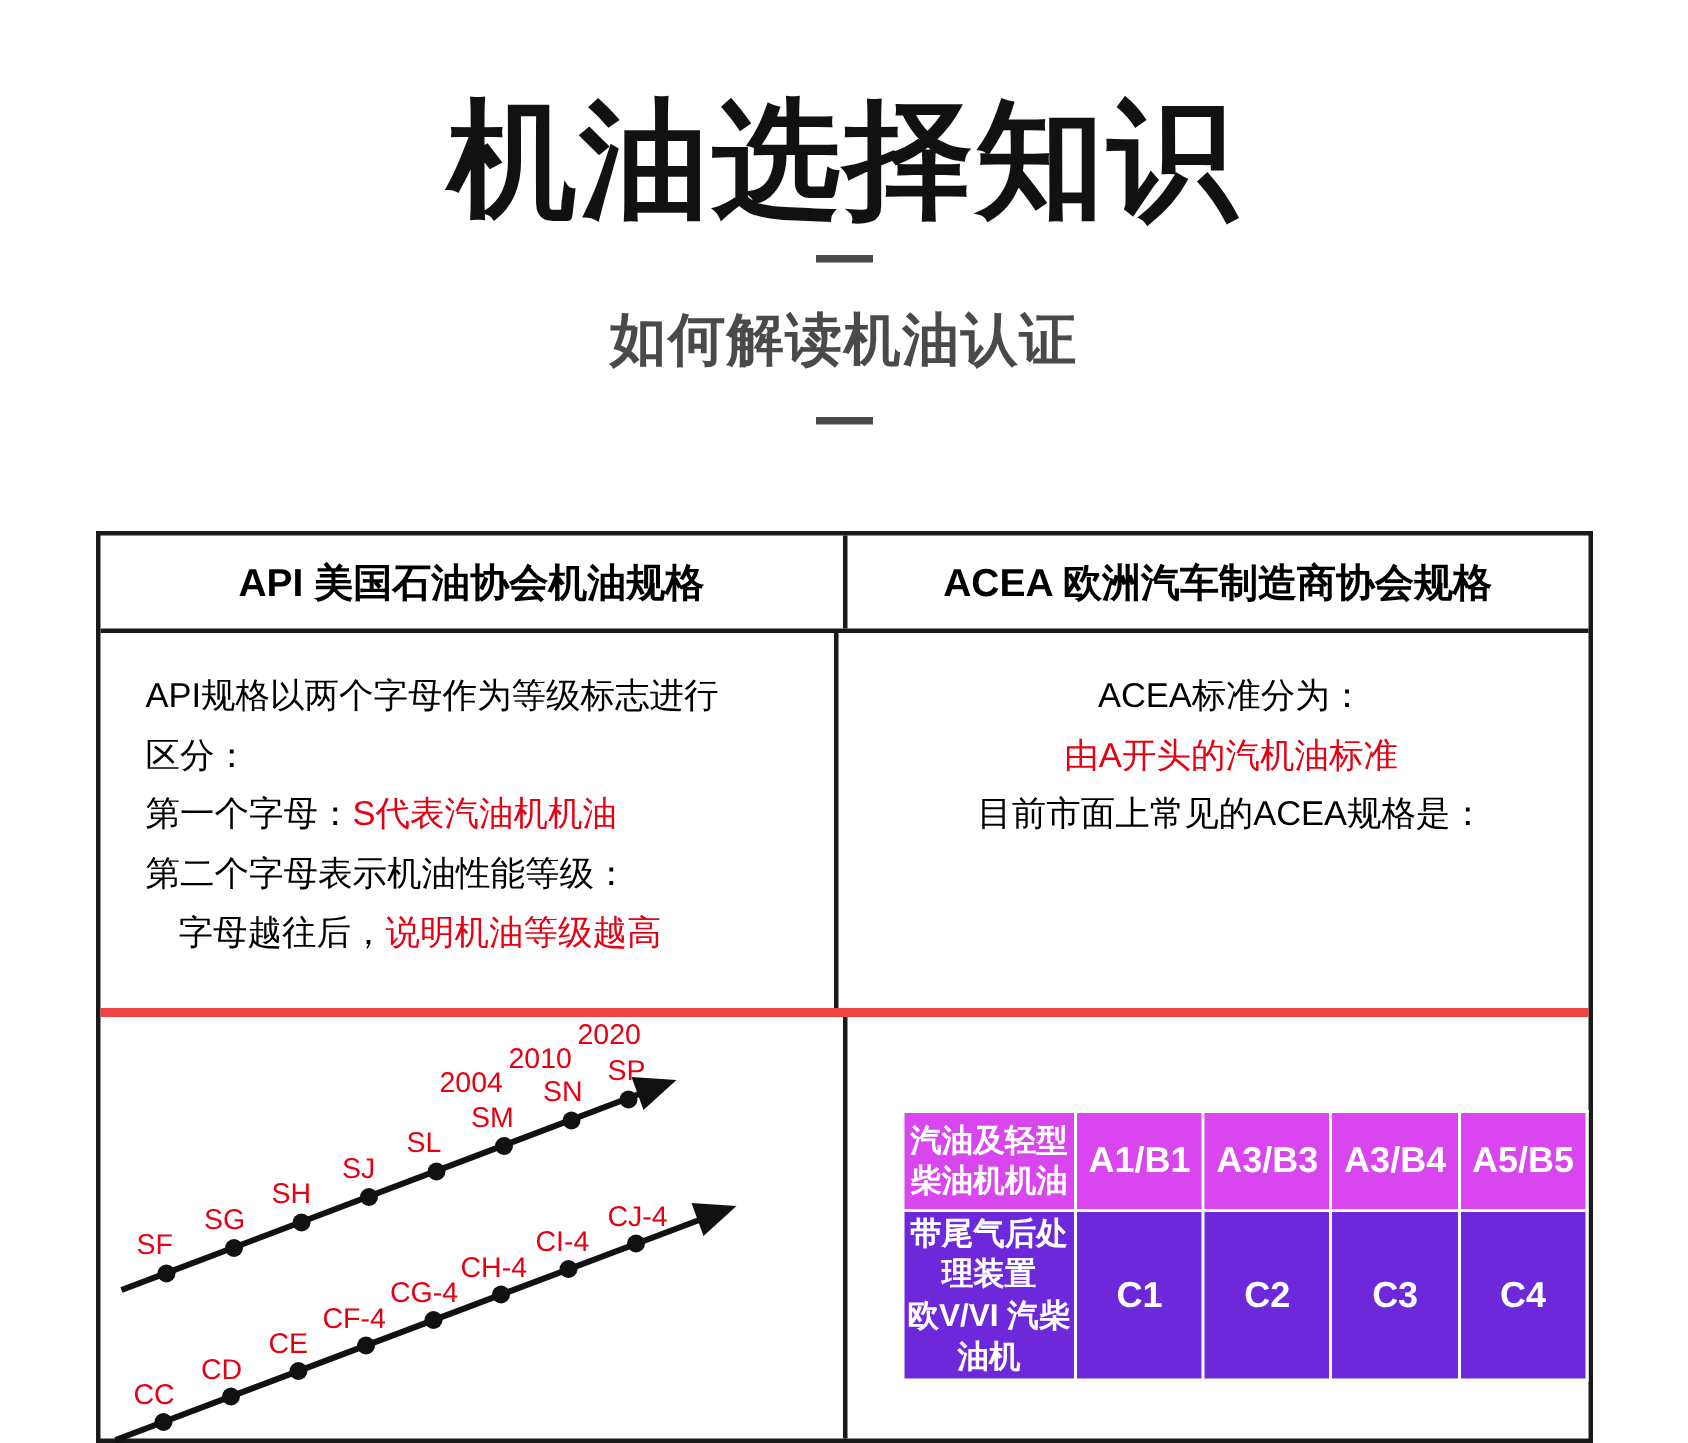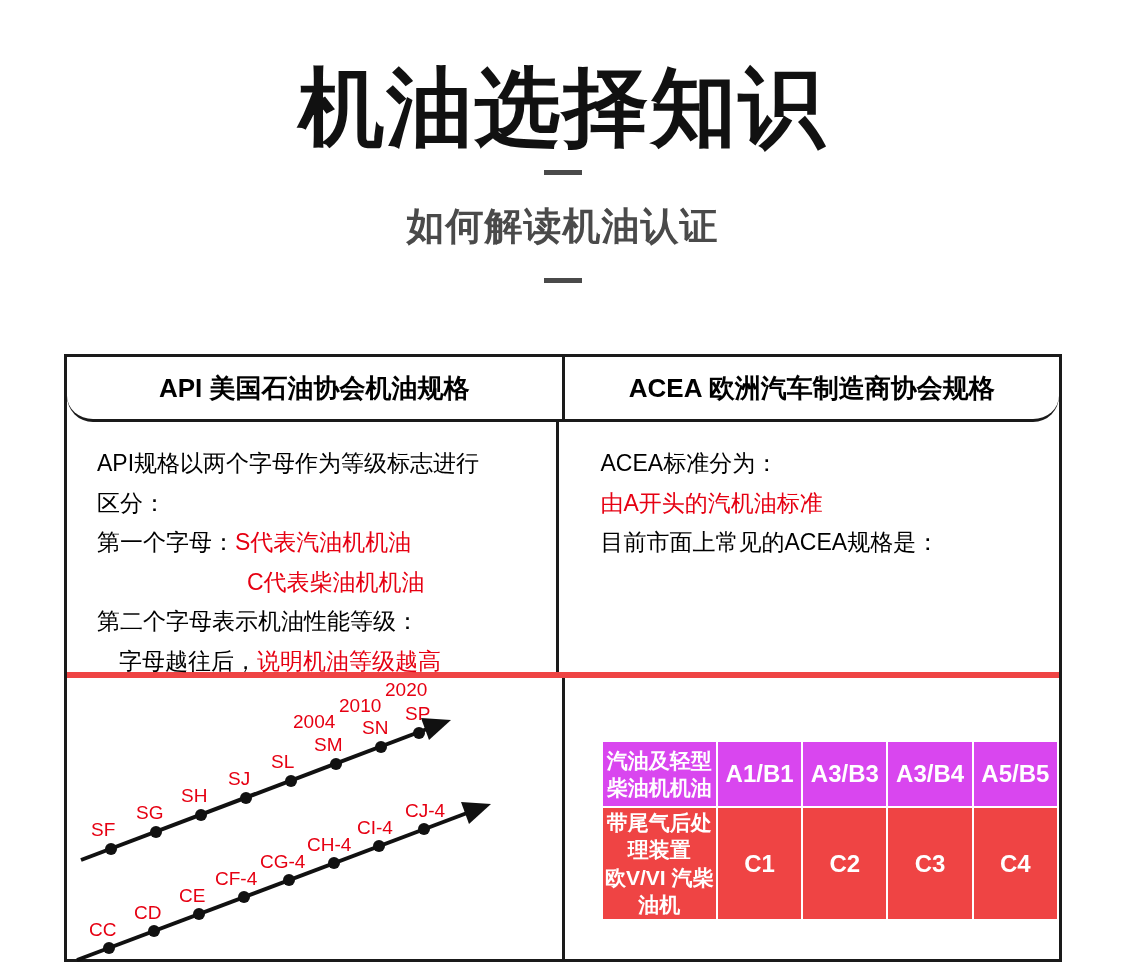--- a/index.html
+++ b/index.html
@@ -57,21 +57,20 @@
     height: 608px;
     border: 3px solid #1a1a1a;
     box-sizing: border-box;
     display: flex;
     flex-direction: column;
   }
   .table-head {
     display: flex;
     height: 62px;
     border-bottom: 3px solid #1a1a1a;
-    border-radius: 26px;
   }
   .head-cell {
     flex: 1;
     display: flex;
     align-items: center;
     justify-content: center;
     font-size: 26px;
     font-weight: bold;
   }
   .head-cell.left {
@@ -85,20 +84,21 @@
   .mid-cell {
     flex: 1;
     box-sizing: border-box;
     padding: 22px 18px 0 30px;
   }
   .mid-cell.left {
     border-right: 3px solid #1a1a1a;
   }
   .mid-cell.right {
     padding-left: 42px;
+    text-align: center;
   }
   .line {
     font-size: 23px;
     line-height: 1.72;
     white-space: nowrap;
   }
   .red {
     color: #e60012;
   }
   .indent1 { padding-left: 22px; }
@@ -139,21 +139,21 @@
     font-size: 21px;
     line-height: 1.3;
   }
   .acea-val {
     width: 92px;
     height: 62px;
     font-size: 24px;
     margin-left: 32px;
   }
   .row-petrol td { background: #d946ef; }
-  .row-diesel td { background: #ef4444; }
+  .row-diesel td { background: #6d28d9; }
 </style>
 </head>
 <body>
 
 <div class="page">
 
   <div class="title">机油选择知识</div>
 
   <div class="subtitle-row">
     <span class="dash"></span>
@@ -166,21 +166,20 @@
     <div class="table-head">
       <div class="head-cell left">API 美国石油协会机油规格</div>
       <div class="head-cell">ACEA 欧洲汽车制造商协会规格</div>
     </div>
 
     <div class="table-mid">
       <div class="mid-cell left">
         <div class="line">API规格以两个字母作为等级标志进行</div>
         <div class="line">区分：</div>
         <div class="line"><span>第一个字母：</span><span class="red">S代表汽油机机油</span></div>
-        <div class="line indent2 red">C代表柴油机机油</div>
         <div class="line">第二个字母表示机油性能等级：</div>
         <div class="line indent1"><span>字母越往后，</span><span class="red">说明机油等级越高</span></div>
       </div>
       <div class="mid-cell right">
         <div class="line">ACEA标准分为：</div>
         <div class="line red">由A开头的汽机油标准</div>
         <div class="line">目前市面上常见的ACEA规格是：</div>
       </div>
     </div>
 

